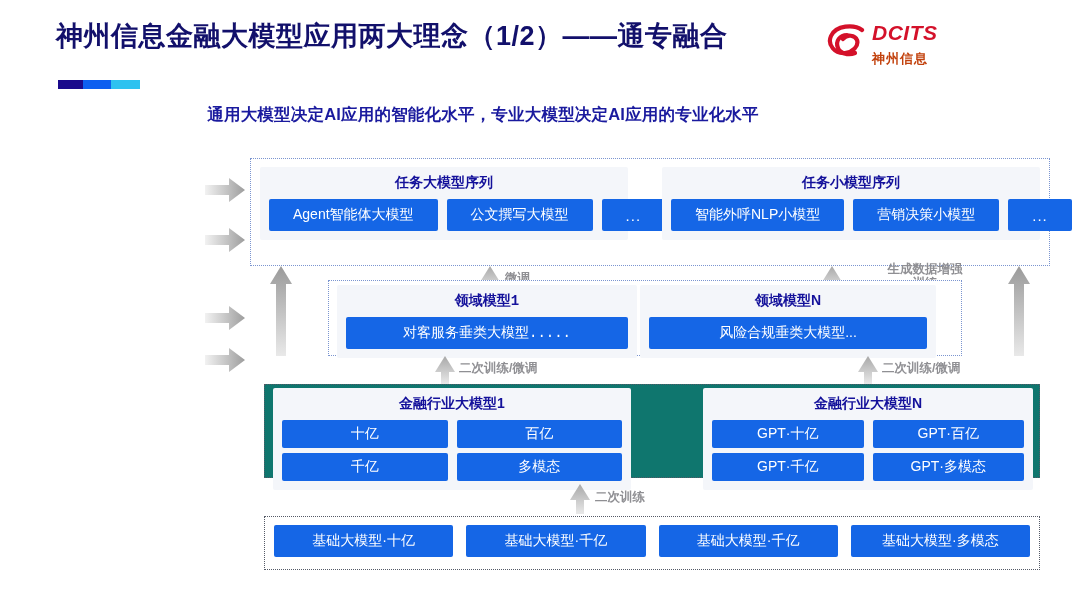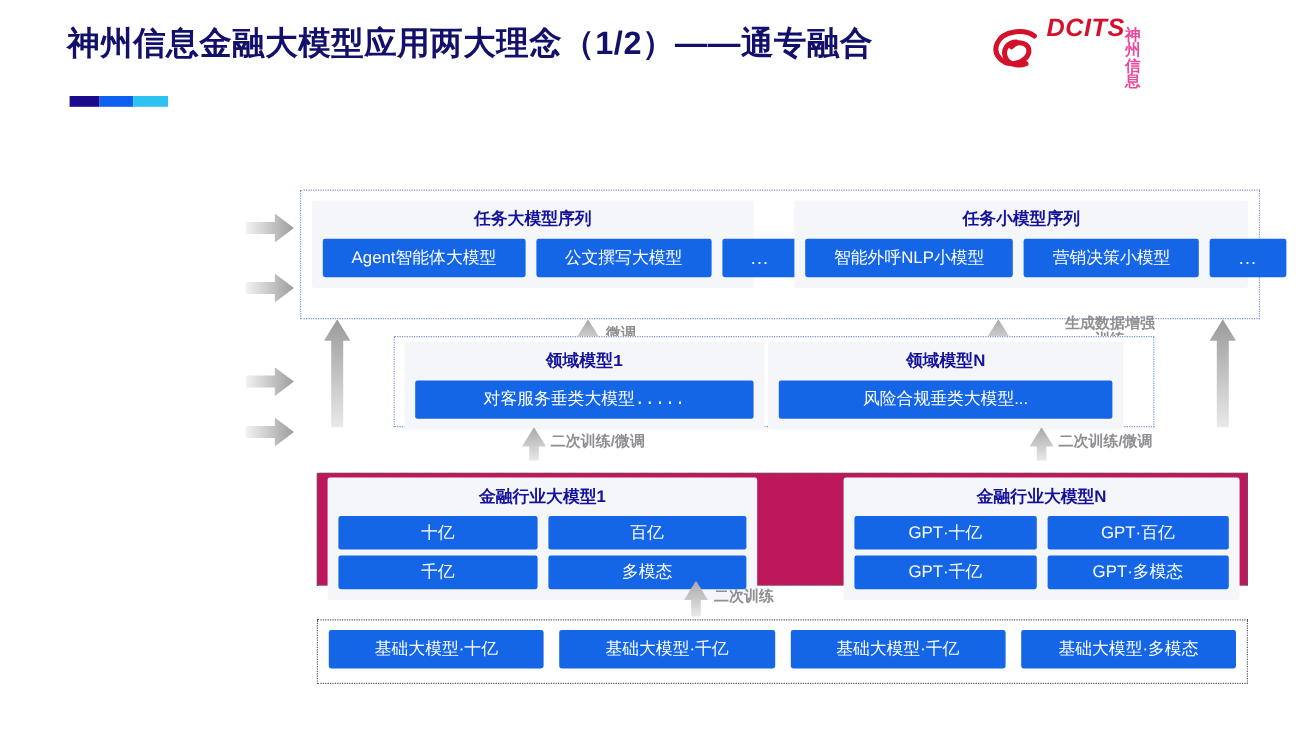--- a/index.html
+++ b/index.html
@@ -48,27 +48,27 @@
   }
 
   
   .logo {
     position: absolute;
     right: 12px; top: 18px;
     width: 128px; height: 50px;
     display: flex; align-items: center; gap: 4px;
   }
   .logo-mark { width: 42px; height: 40px; flex: none; }
-  .logo-txt { display: flex; flex-direction: row; line-height: 1; }
+  .logo-txt { display: flex; flex-direction: column; line-height: 1; }
   .logo-en {
     font-size: 21px; font-weight: 700; color: #d4112a;
     letter-spacing: 0.5px; font-style: italic;
   }
   .logo-cn {
-    font-size: 13px; font-weight: 700; color: #ec4899;
+    font-size: 13px; font-weight: 700; color: #c2410c;
     letter-spacing: 1px; margin-top: 9px;
   }
 
   
   .sidebar {
     position: absolute;
     left: 58px; top: 160px;
     width: 141px; height: 418px;
     border: 1px dotted #8fa8d8;
     background: #fbfcfe;
@@ -163,23 +163,23 @@
     border: 1px dotted #7b95d0;
     background: #ffffff;
   }
   .p-domain1 { position: absolute; left: 8px;  top: 4px; width: 300px; font-family: Liberation Mono, monospace; }
   .p-domainN { position: absolute; left: 311px; top: 4px; width: 296px; }
   .p-domain1 .chip, .p-domainN .chip { flex: 1; }
 
   
   .row3-frame {
     position: absolute;
-    left: 14px; top: 236px; width: 776px; height: 94px;
+    left: 14px; top: 226px; width: 776px; height: 94px;
     border: 1px dotted #555a66;
-    background: #be185d;
+    background: #0f766e;
   }
   .p-fin1 { position: absolute; left: 8px;   top: 3px; width: 358px; }
   .p-finN { position: absolute; left: 438px; top: 3px; width: 330px; }
   .grid2 { display: flex; flex-direction: column; gap: 5px; }
   .grid2 .chip { flex: 1; padding: 5px 4px; }
 
   
   .row4-frame {
     position: absolute;
     left: 14px; top: 358px; width: 776px; height: 54px;
@@ -209,20 +209,21 @@
 <div id="slide">
 
   <div class="title">神州信息金融大模型应用两大理念（1/2）——通专融合</div>
 
   <div class="title-bar">
     <i class="tb1"></i>
     <i class="tb2"></i>
     <i class="tb3"></i>
   </div>
 
+  <div class="subtitle">通用大模型决定AI应用的智能化水平，专业大模型决定AI应用的专业化水平</div>
 
   <div class="logo">
     <span class="logo-mark">
       <svg viewBox="0 0 42 40">
         <path d="M36 7 C28 1, 10 2, 5 13 C1 22, 9 31, 19 30 C27 29, 33 23, 31 17 C29 12, 21 11, 17 16" fill="none" stroke="#d4112a" stroke-width="4.2" stroke-linecap="round"></path>
         <path d="M21 12 C14 12, 9 18, 12 25 C14 30, 22 33, 29 30" fill="none" stroke="#d4112a" stroke-width="4.2" stroke-linecap="round"></path>
       </svg>
     </span>
     <span class="logo-txt">
       <span class="logo-en">DCITS</span>

